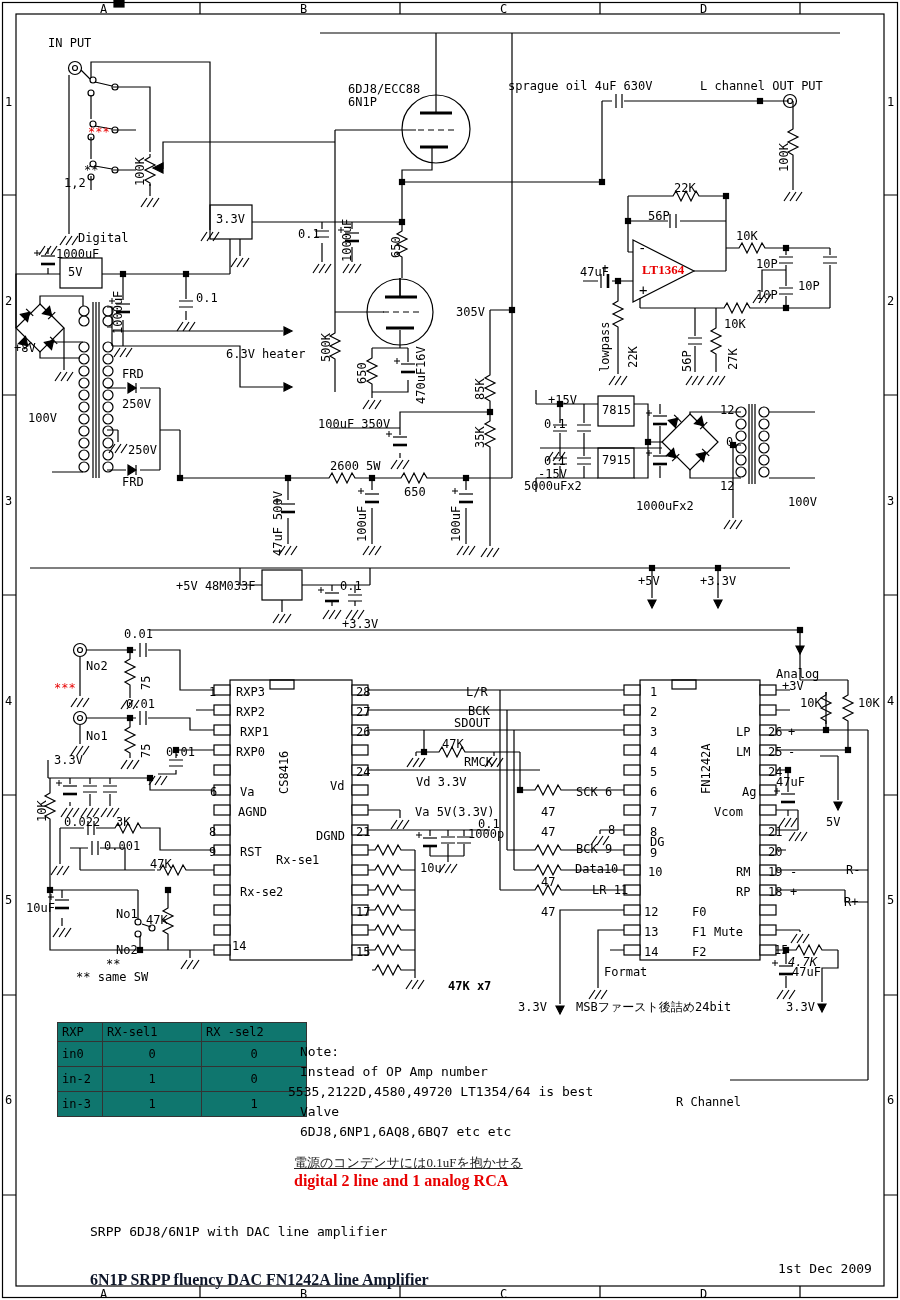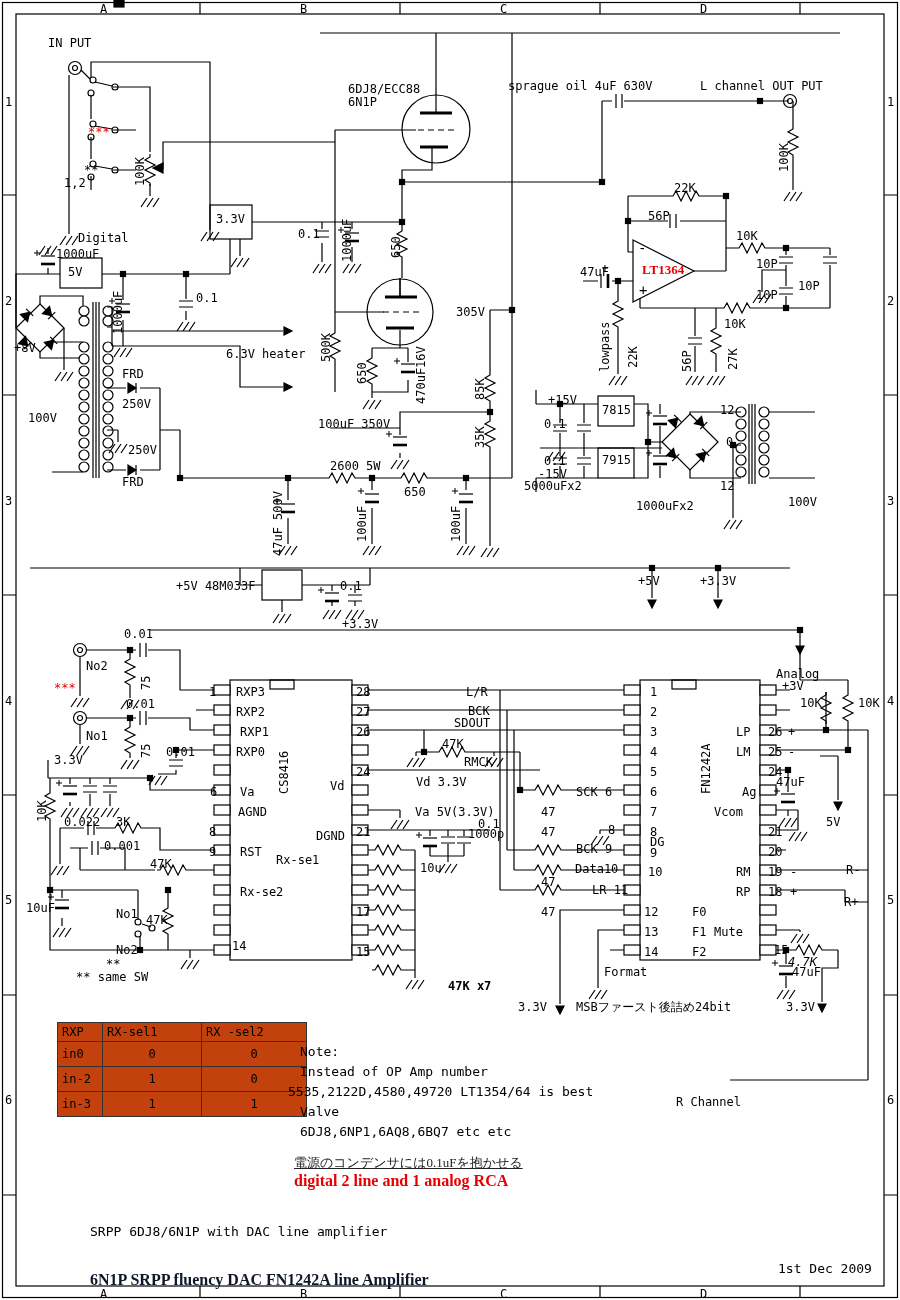--- a/index.html
+++ b/index.html
@@ -7,21 +7,21 @@
          font-family:"DejaVu Sans Mono",monospace;}
   svg{position:absolute;left:0;top:0;}
   .lbl{position:absolute;font:12px "DejaVu Sans Mono",monospace;color:#000;
        white-space:pre;line-height:12px;z-index:5;}
   .lbl.v{transform-origin:0 0;transform:rotate(-90deg);}
   .lbl.r{color:#e80000;}
   .lbl.sb{font-family:"Liberation Serif",serif;font-weight:bold;font-size:13px;}
   .lbl.big{font-size:14px;}
   #rxtable{position:absolute;left:57px;top:1022px;border-collapse:collapse;z-index:5;}
   #rxtable td,#rxtable th{border:1px solid #333;font:12px "DejaVu Sans Mono",monospace;
-       font-weight:normal;padding:0 4px;height:24px;background:#c2410c;}
+       font-weight:normal;padding:0 4px;height:24px;background:#0f766e;}
   #rxtable th{height:18px;text-align:left;}
   #rxtable td.c{text-align:center;}
   #rxtable td.n,#rxtable th.n{width:36px;} #rxtable td.s1,#rxtable th.s1{width:90px;}
   #rxtable td.s2,#rxtable th.s2{width:96px;}
   .note-line{position:absolute;font:13px "DejaVu Sans Mono",monospace;white-space:pre;z-index:5;}
   .jp-note{position:absolute;left:294px;top:1154px;font:13px "Liberation Serif",serif;
        color:#222;text-decoration:underline;z-index:5;}
   .red-note{position:absolute;left:294px;top:1172px;font:bold 16px "Liberation Serif",serif;
        color:#e80000;z-index:5;}
   .footer1{position:absolute;left:90px;top:1224px;font:13px "DejaVu Sans Mono",monospace;z-index:5;}

